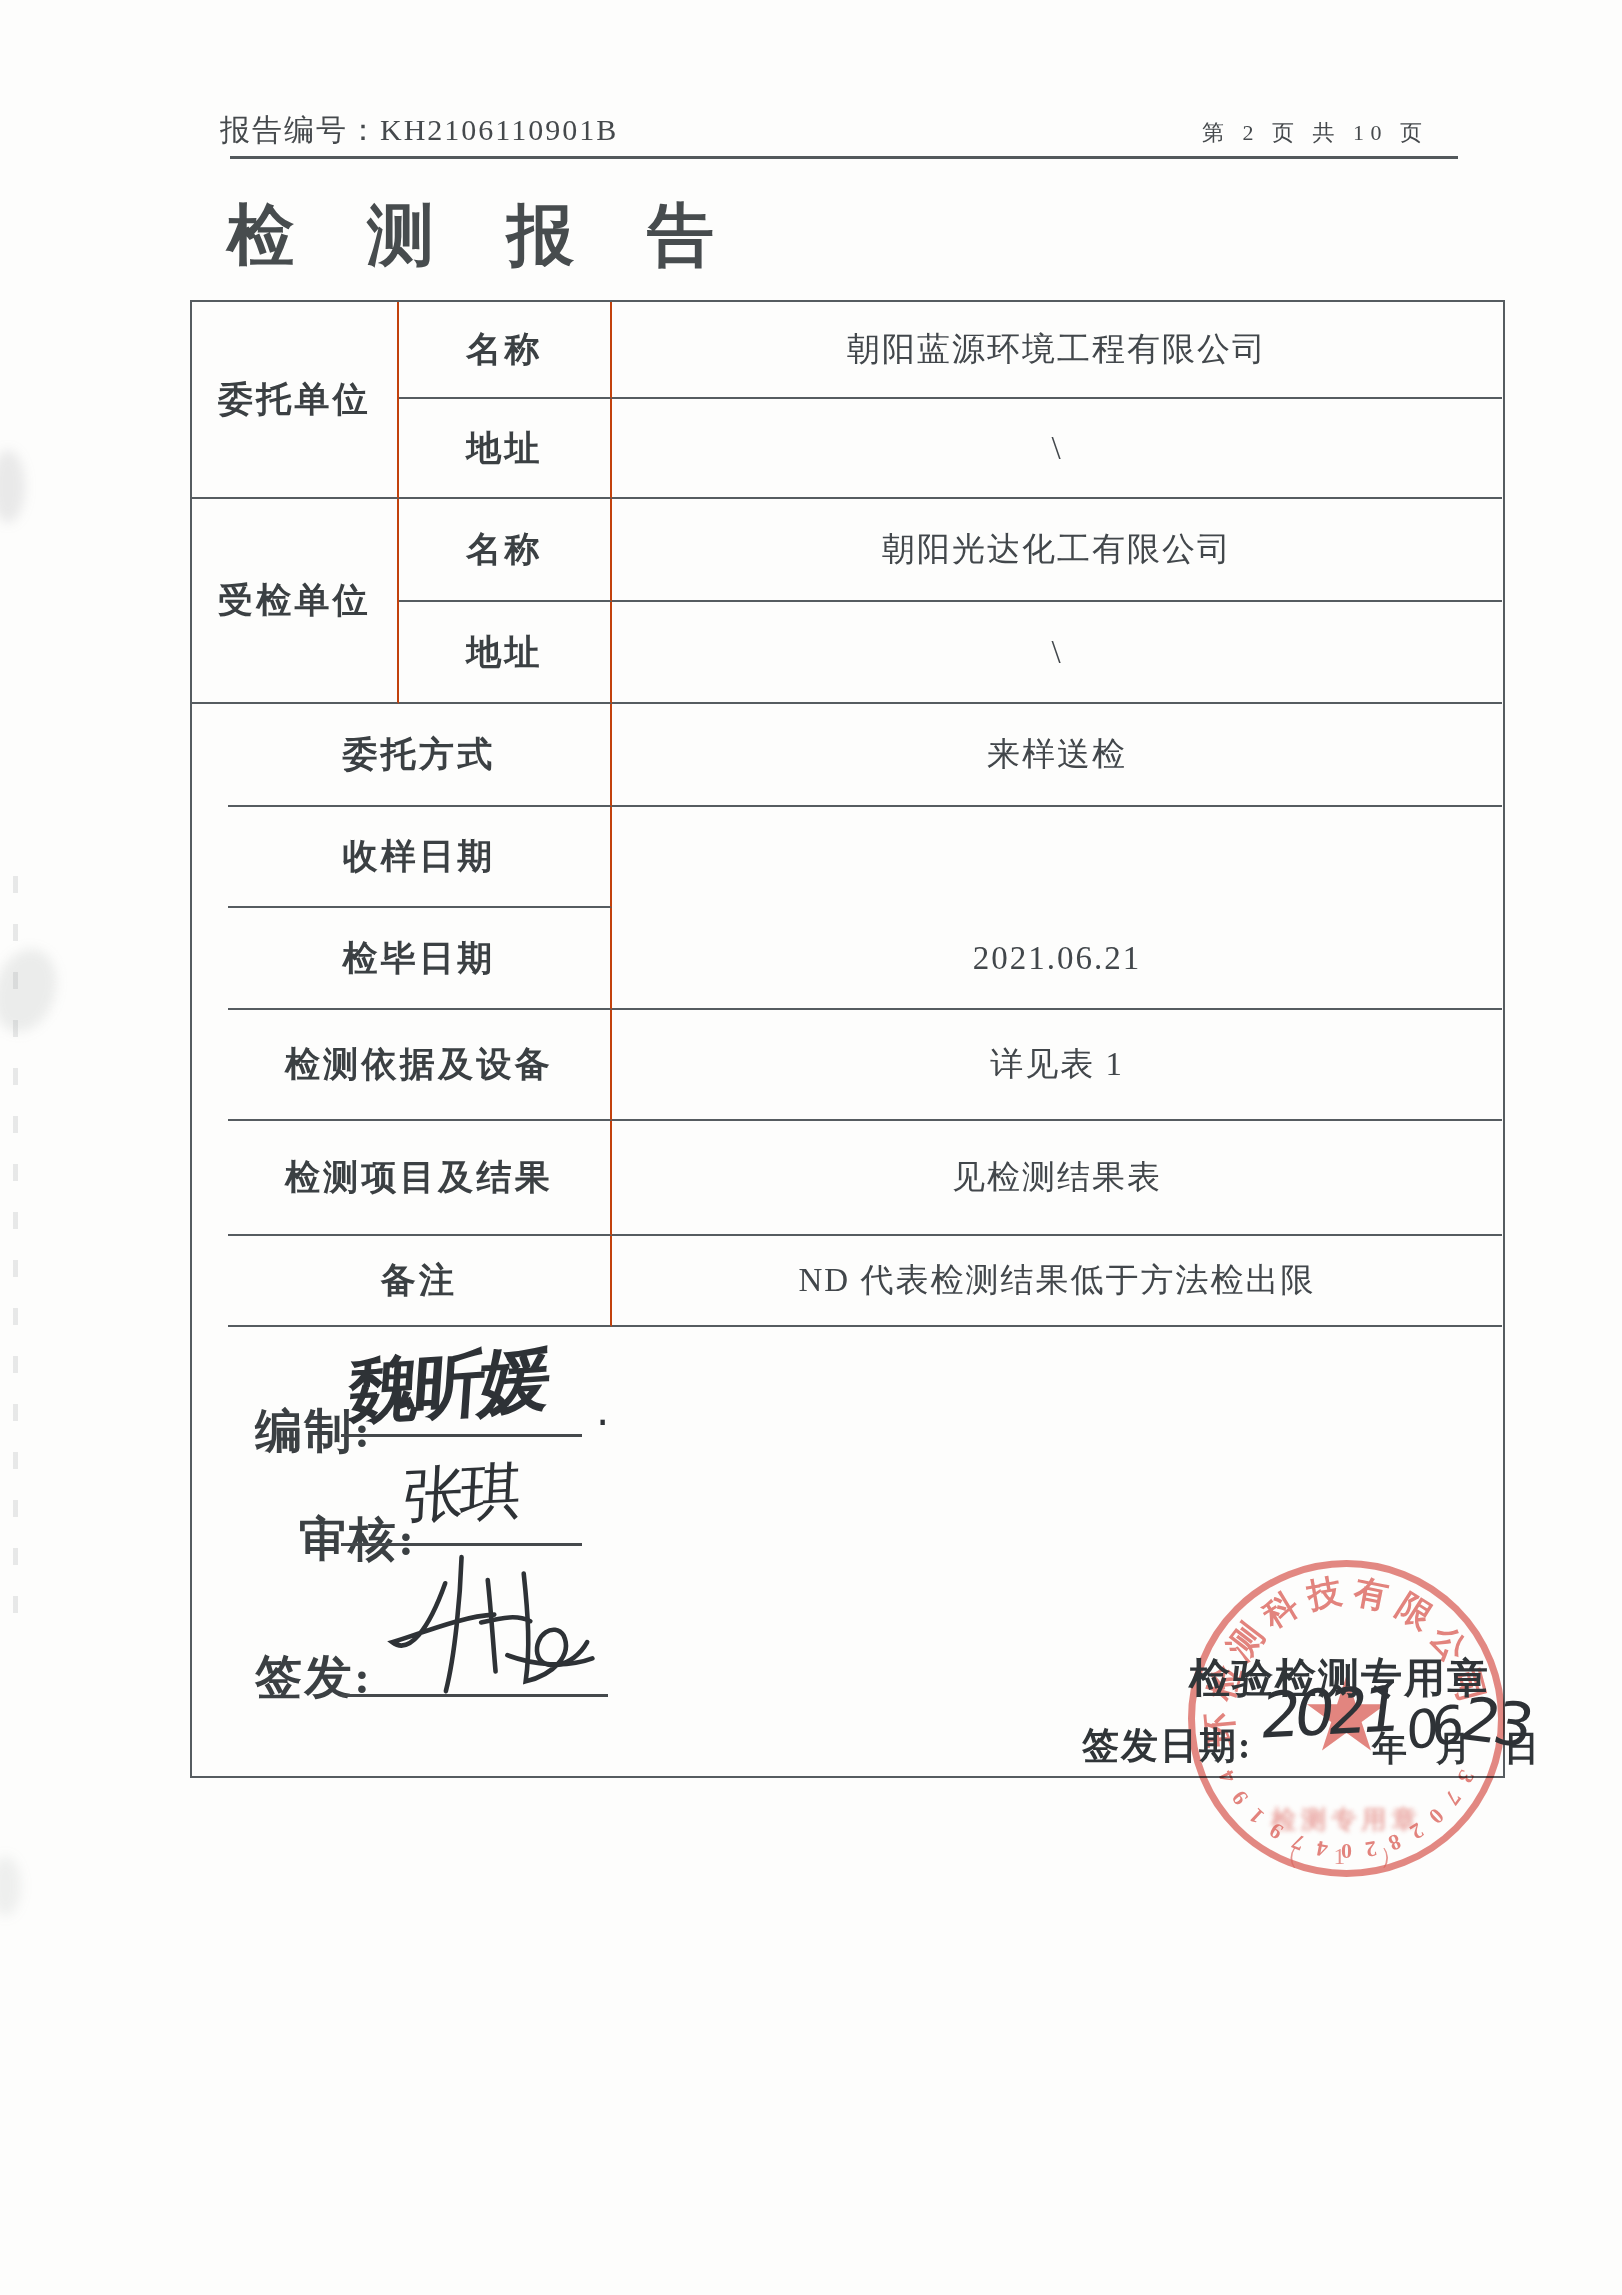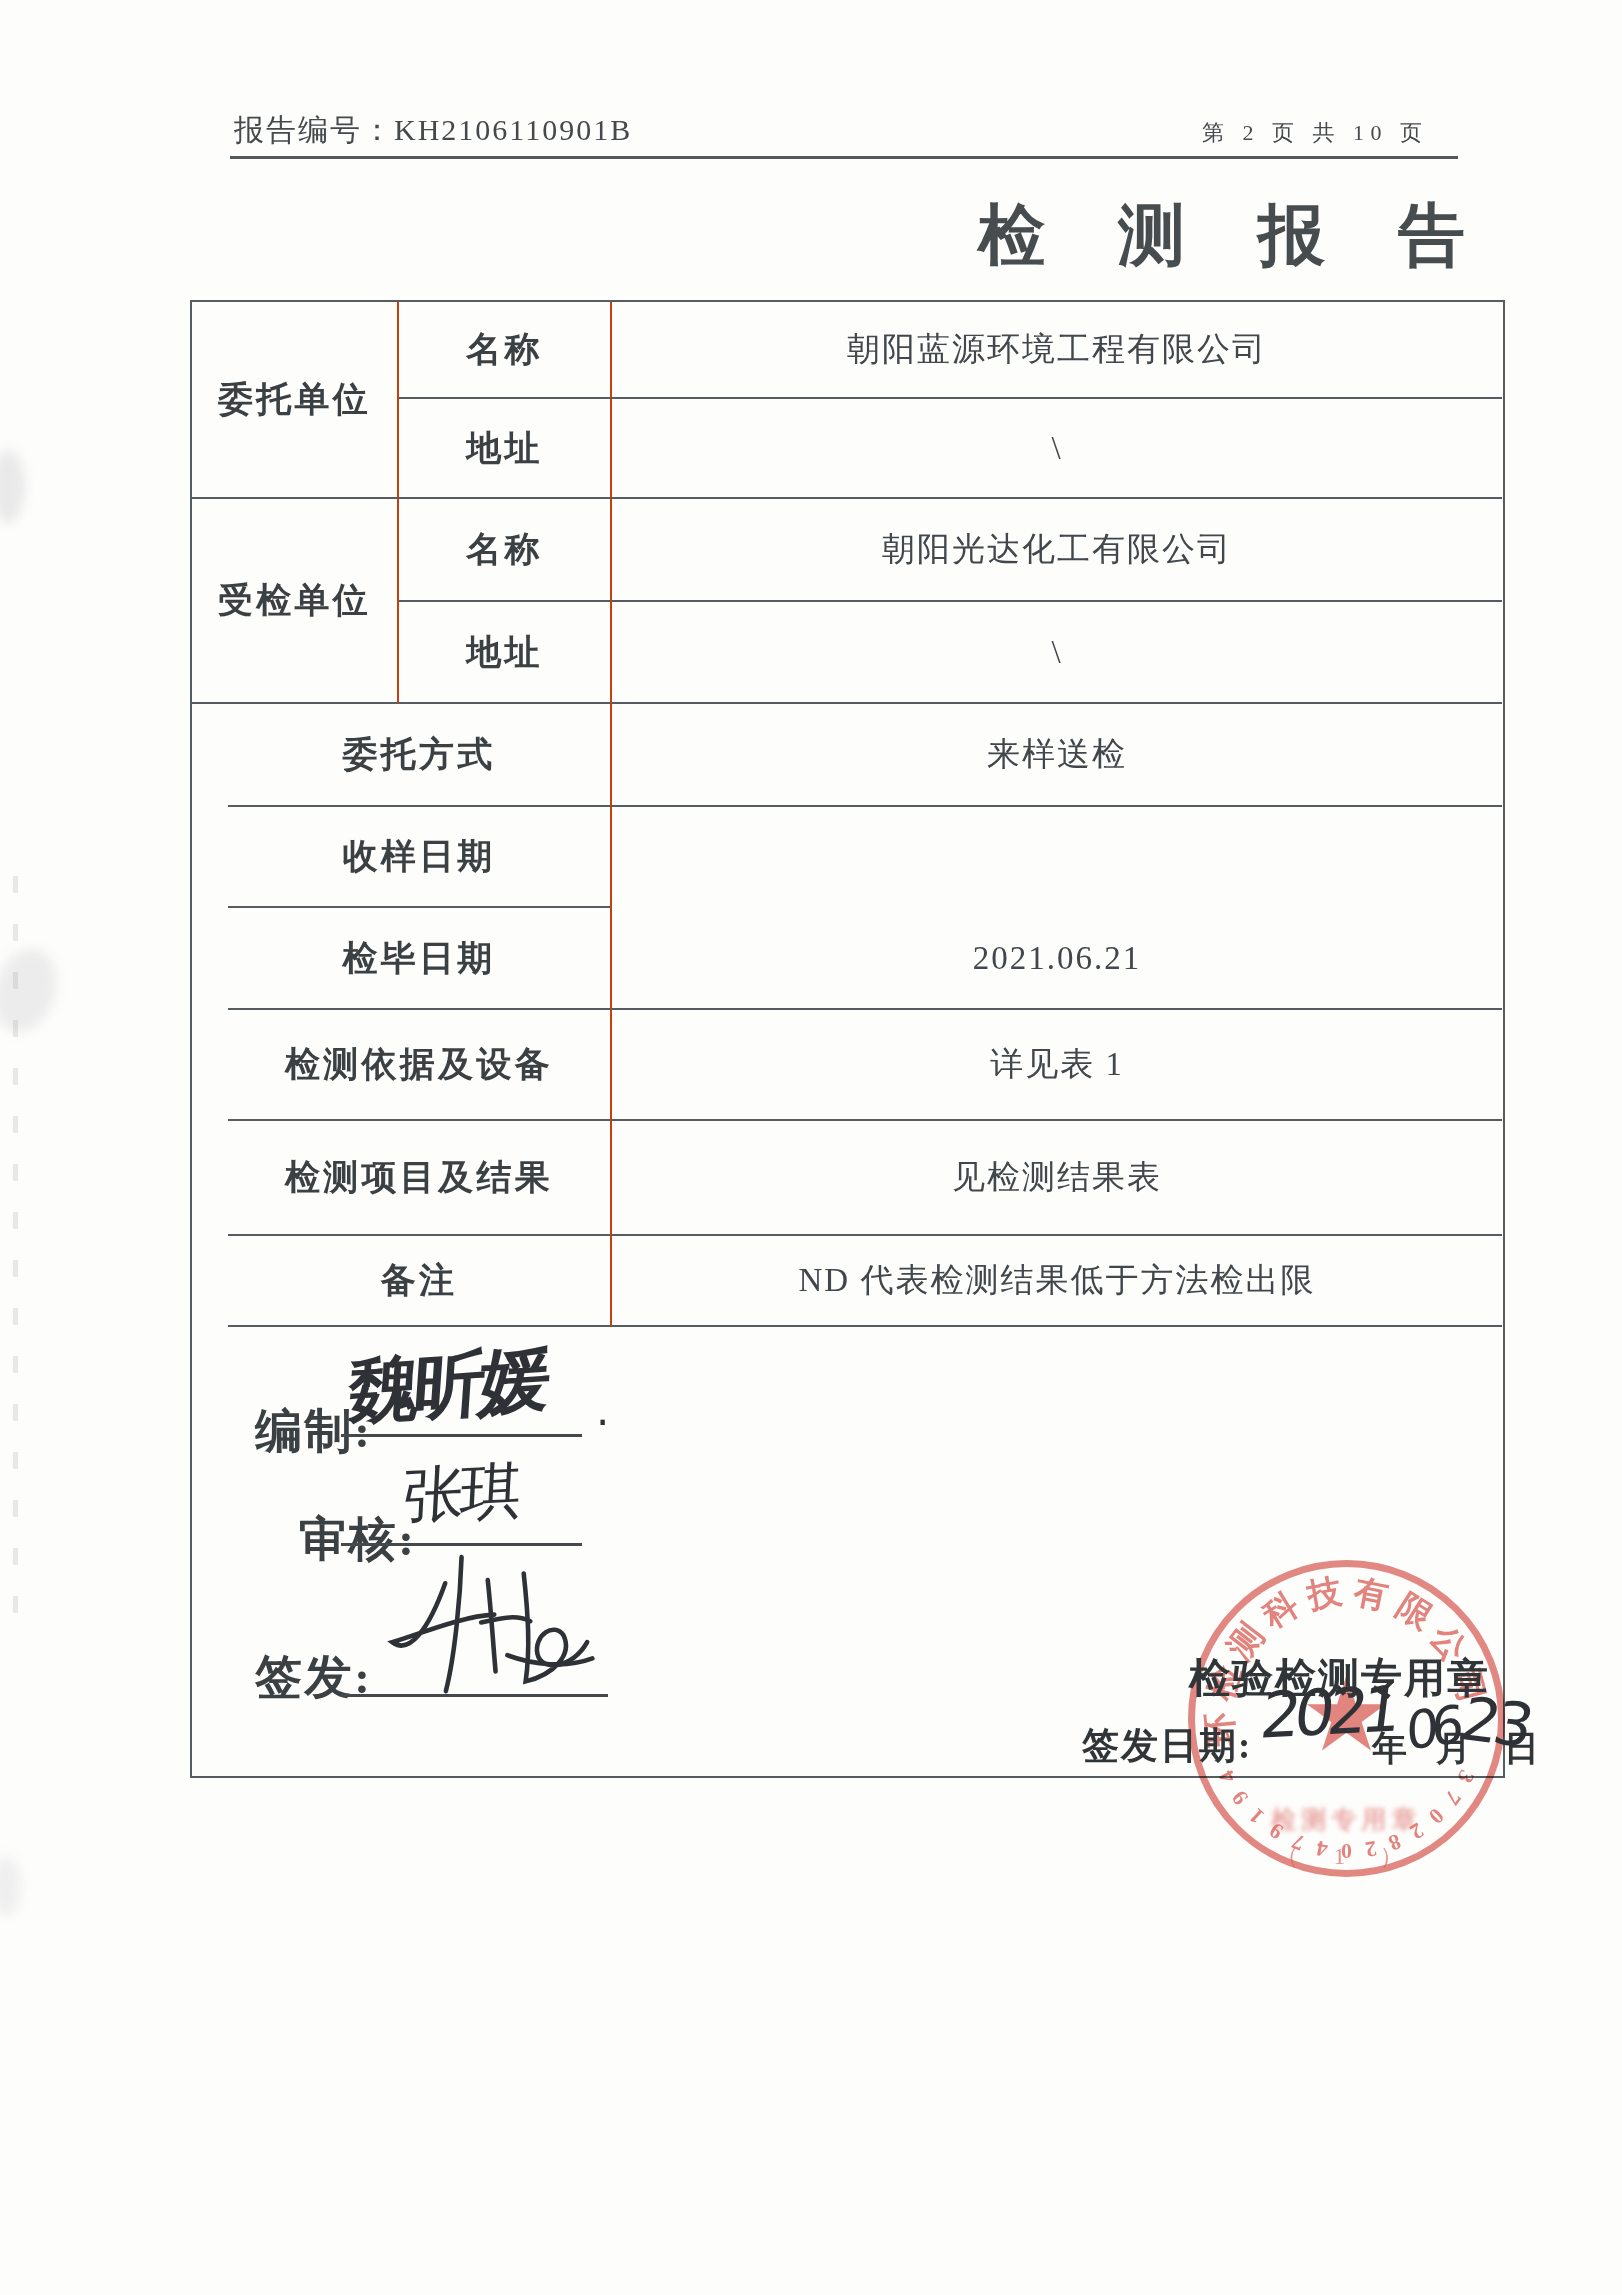--- a/index.html
+++ b/index.html
@@ -2,26 +2,26 @@
 <html style="--seal-color: #d9534b;font-size:10.5px"><head>
 <meta charset="utf-8">
 <style>
   html,body{margin:0;padding:0;background:#e8e8e6;}
   .page{
     position:relative;width:1623px;height:2295px;background:#fdfdfc;
     font-family:"Liberation Serif","DejaVu Serif",serif;color:#3d4245;overflow:hidden;
   }
   .abs{position:absolute;}
   
-  .report-no{left:234px;top:110px;font-size:30px;letter-spacing:2px;color:#45494c;}
+  .report-no{left:220px;top:110px;font-size:30px;letter-spacing:2px;color:#45494c;}
   .page-info{left:1202px;top:118px;font-size:22px;letter-spacing:6.5px;color:#45494c;}
   .header-rule{left:230px;top:156px;width:1228px;height:2.6px;background:#53595c;}
   
   .doc-title{
-    left:190px;top:190px;width:1311px;text-align:right;
+    left:190px;top:190px;width:1311px;text-align:left;
     font-size:67px;font-weight:700;letter-spacing:73px;color:#474c4e;
     transform:translateX(37px);white-space:nowrap;
   }
   
   .tbl{
     left:190px;top:300px;width:1311px;height:1474px;
     display:grid;
     grid-template-columns:207px 213px 890px;
     grid-template-rows:97px 100px 103px 102px 103px 101px 102px 111px 115px 91px 448px;
     border:2.6px solid #565c60;background:transparent;z-index:1;

